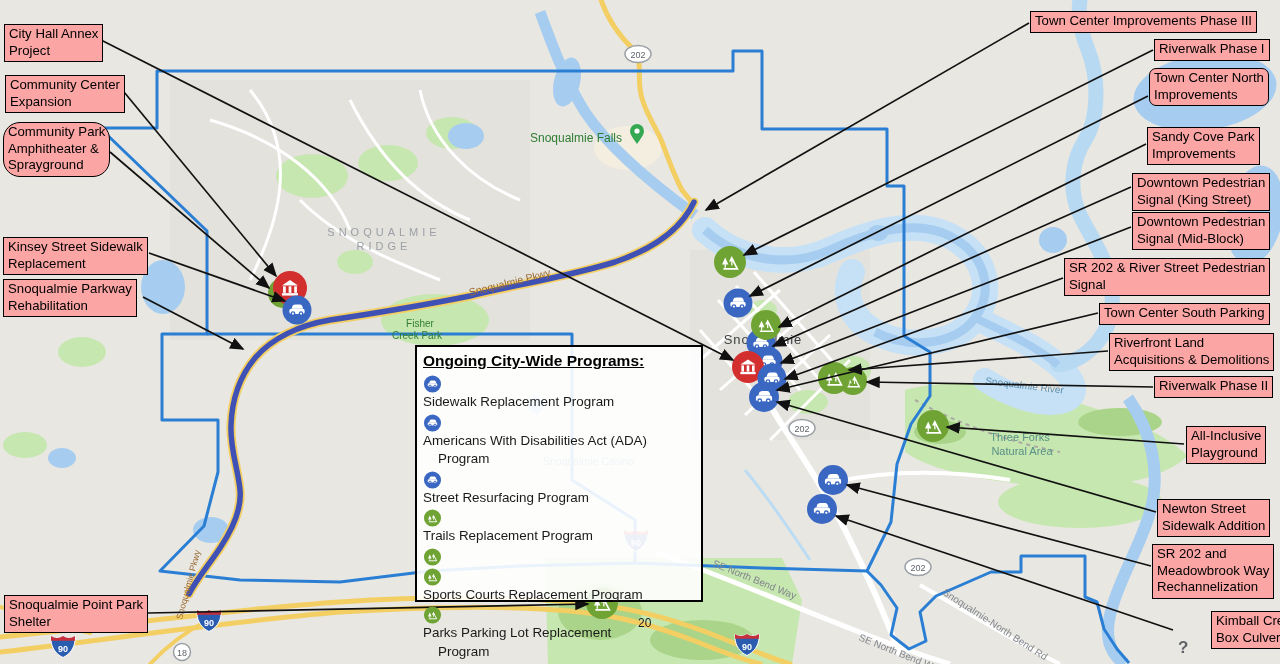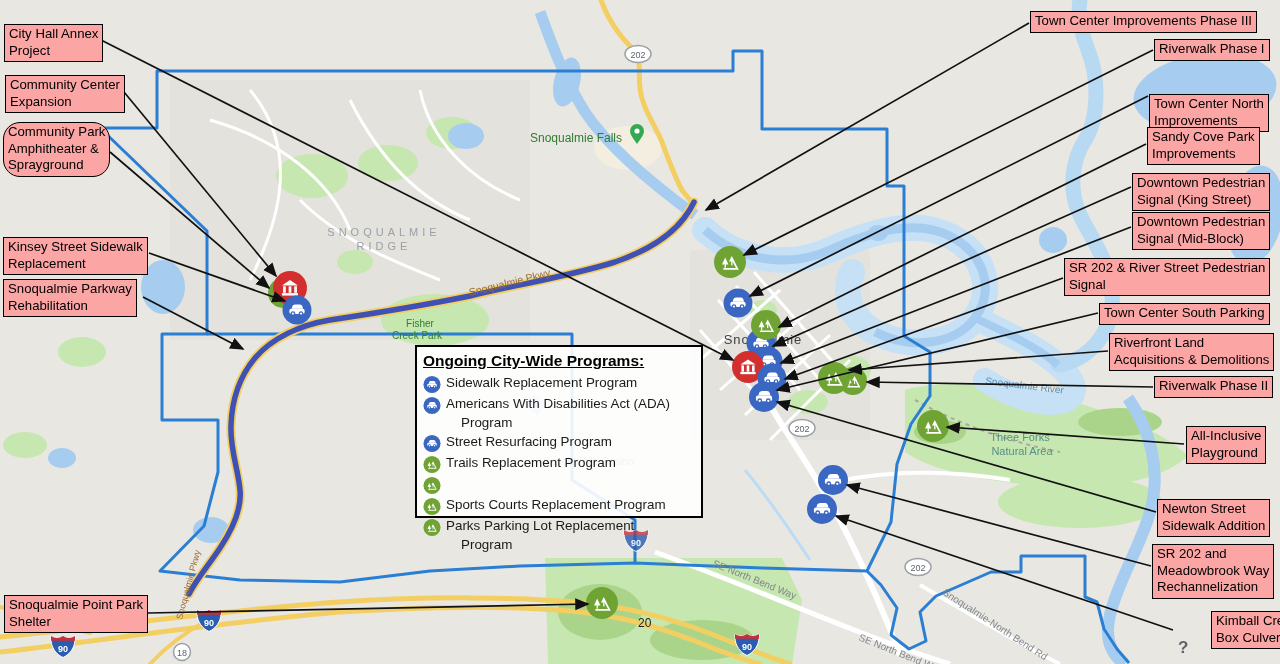--- a/index.html
+++ b/index.html
@@ -2,25 +2,25 @@
 <html><head>
 <meta charset="utf-8">
 <style>
   html,body{margin:0;padding:0;}
   body{width:1280px;height:664px;position:relative;overflow:hidden;
        font-family:"Liberation Sans","DejaVu Sans",sans-serif;background:#e9e7e2;}
   #map-layer{position:absolute;left:0;top:0;}
   .callout{position:absolute;background:#fca5a5;border:1.6px solid #000;
            padding:1px 4px 2px 4px;font-size:13.2px;line-height:16.5px;color:#000;z-index:30;}
   .callout div{white-space:nowrap;}
-  #legend{position:absolute;left:415px;top:345px;width:288px;height:173px;
+  #legend{position:absolute;left:415px;top:345px;width:288px;height:257px;
           background:rgba(255,255,255,0.90);border:2px solid #000;z-index:20;
           padding:4px 6px;box-sizing:border-box;}
   #legend .lg-title{font-size:15.5px;font-weight:bold;text-decoration:underline;margin:1px 0 4px 0;color:#000;}
-  .lg-row{display:flex;align-items:flex-start;margin-bottom:1px;}
+  .lg-row{display:flex;align-items:flex-start;margin-bottom:1px;flex-direction:column;}
   .lg-ic{flex:0 0 18px;margin:1px 5px 0 0;}
   .lg-tx{font-size:13.4px;line-height:18.5px;color:#1a1a1a;}
   .lg-tx .cont{padding-left:15px;}
   #help-btn{position:absolute;left:1178px;top:638px;font-size:17px;font-weight:bold;
             color:#5f6368;z-index:25;cursor:pointer;}
   text{font-family:"Liberation Sans","DejaVu Sans",sans-serif;}
 </style>
 </head>
 <body>
 
@@ -395,21 +395,21 @@
 <div class="callout" style="left: 4px; top: 595px;">
     <div>Snoqualmie Point Park</div>
     <div>Shelter</div>
   </div>
 <div class="callout" style="left: 1030px; top: 11px;">
     <div>Town Center Improvements Phase III</div>
   </div>
 <div class="callout" style="left: 1154px; top: 39px;">
     <div>Riverwalk Phase I</div>
   </div>
-<div class="callout" style="left: 1149px; top: 94px;">
+<div class="callout" style="left: 1149px; top: 68px; border-radius: 7px;">
     <div>Town Center North</div>
     <div>Improvements</div>
   </div>
 <div class="callout" style="left: 1147px; top: 127px;">
     <div>Sandy Cove Park</div>
     <div>Improvements</div>
   </div>
 <div class="callout" style="left: 1132px; top: 173px;">
     <div>Downtown Pedestrian</div>
     <div>Signal (King Street)</div>

